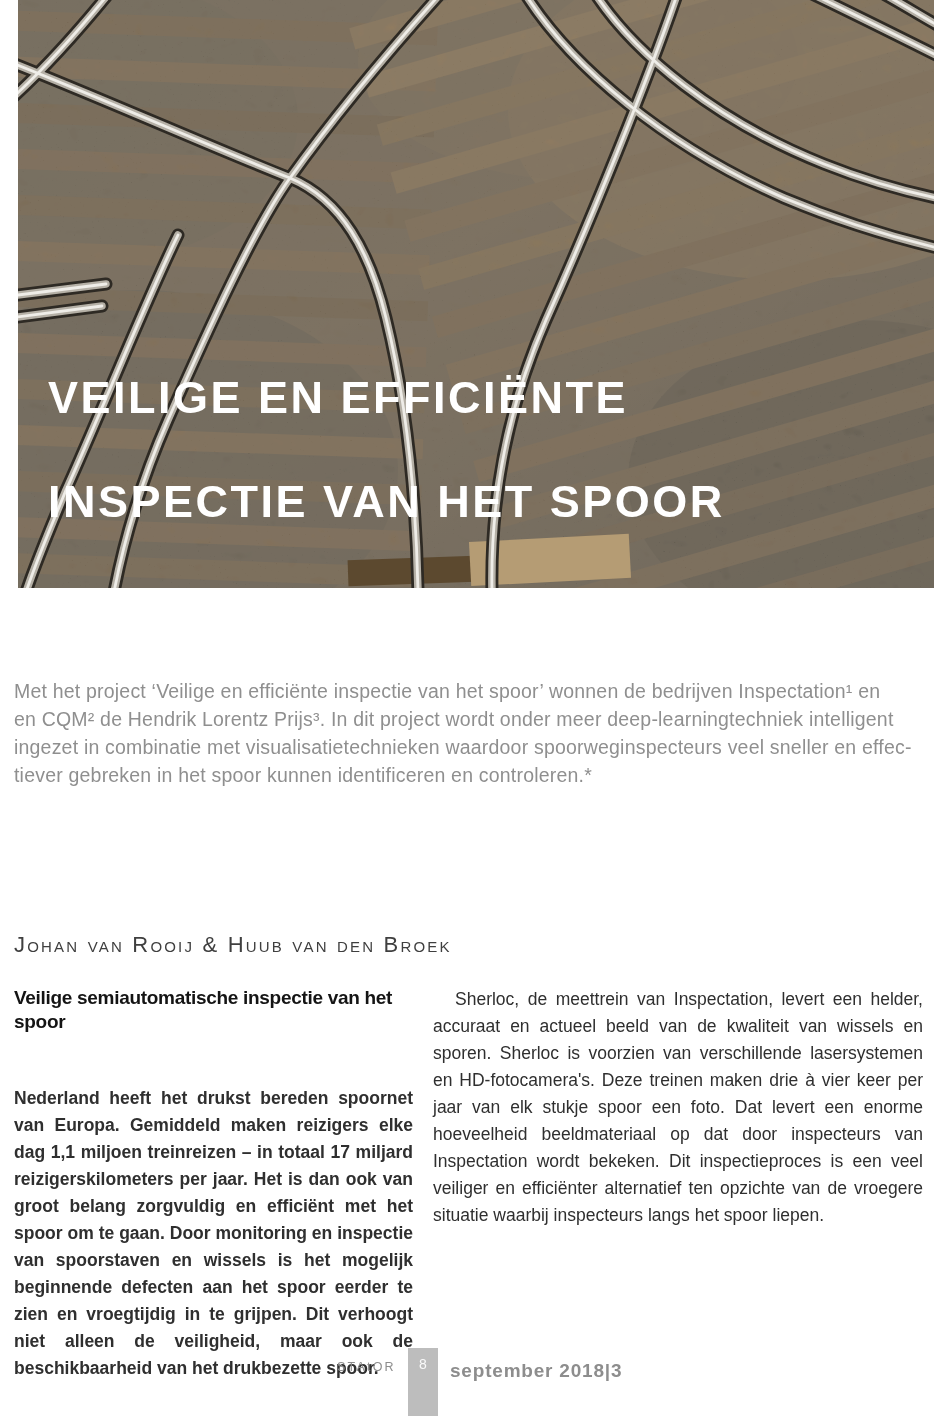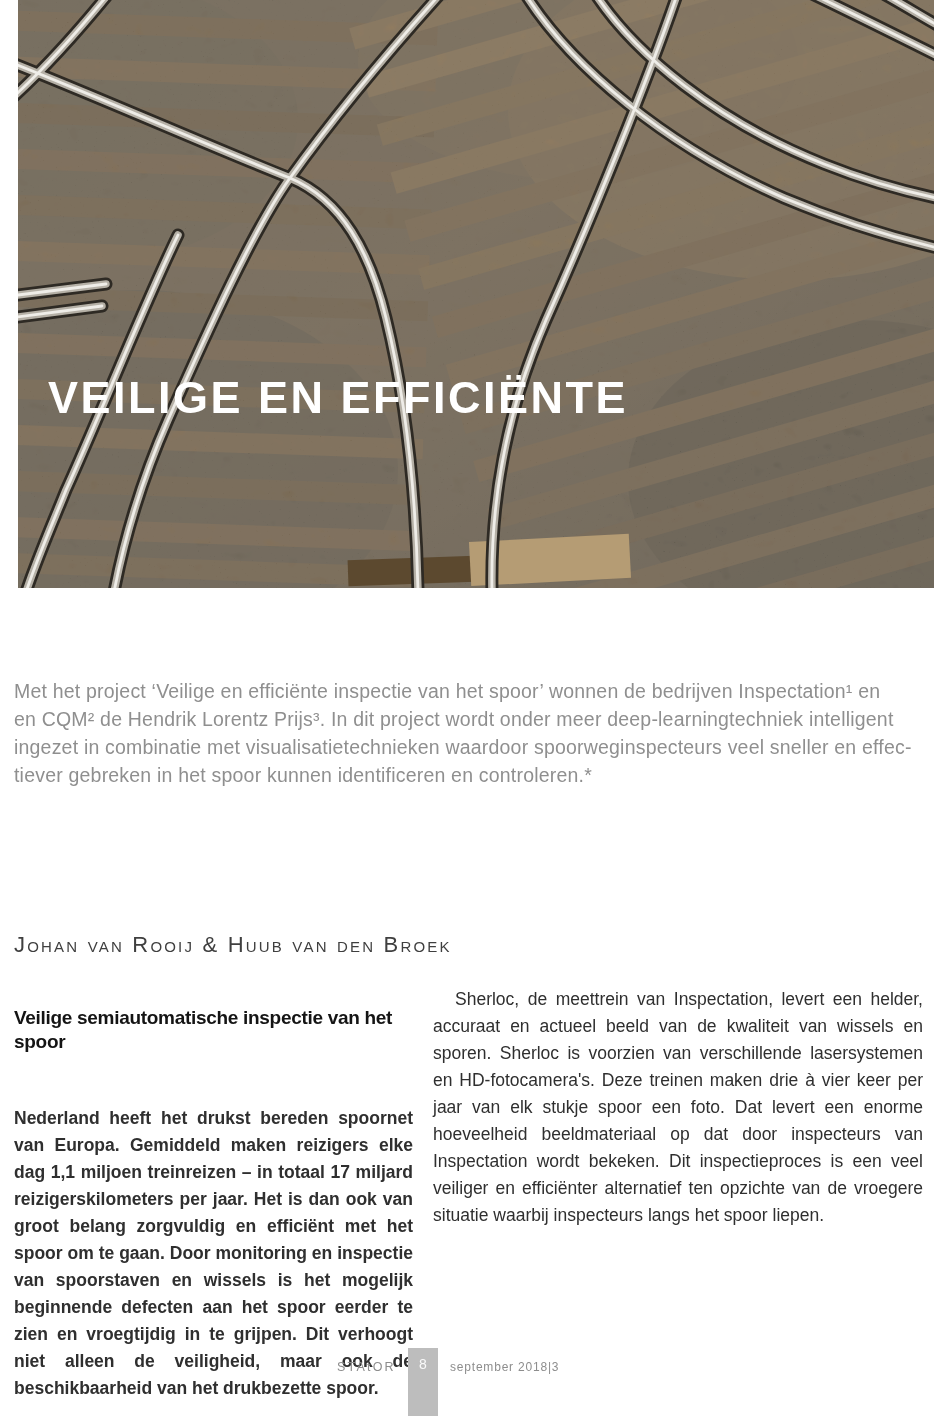--- a/index.html
+++ b/index.html
@@ -17,35 +17,35 @@
   
   .intro{position:absolute;left:14px;top:677px;margin:0;font-size:19.5px;line-height:28px;
          color:#8f8f8f;white-space:pre;letter-spacing:0.2px;}
 
   
   .byline{position:absolute;left:14px;top:932px;font-variant:small-caps;font-size:22px;
           letter-spacing:2.2px;color:#3f3f3f;}
 
   
   .columns{position:absolute;left:14px;top:986px;width:909px;display:flex;gap:20px;}
-  .col-left{width:399px;margin-top:20px;}
+  .col-left{width:399px;}
   .col-right{width:490px;}
   .heading{margin:0;font-size:19px;line-height:24px;font-weight:700;color:#141414;
            letter-spacing:-0.3px;}
   .body-text{margin:0;font-size:17.5px;line-height:27px;color:#2f2f2f;text-align:justify;}
   .col-left .body-text{margin-top:51px;font-weight:bold;}
   .indent{text-indent:22px;}
 
   
   .journal{position:absolute;left:337px;top:1360px;font-size:12.5px;font-weight:400;
            letter-spacing:2.2px;color:#8d8d8d;}
   .pagebar{position:absolute;left:408px;top:1348px;width:30px;height:68px;background:#bdbdbd;
            text-align:center;}
   .pagenum{display:inline-block;margin-top:8px;font-size:14px;color:#fafafa;}
-  .issue{position:absolute;left:450px;top:1360px;font-size:12px;letter-spacing:0.8px;color:#8d8d8d;}
+  .issue{position:absolute;left:450px;top:1360px;font-size:19px;letter-spacing:0.8px;color:#8d8d8d;font-weight:bold;}
 </style>
 </head>
 <body>
 
 <div class="page">
 
   <div class="hero">
     <svg width="920" height="588" viewBox="0 0 920 588" preserveAspectRatio="none">
       <defs>
         <linearGradient id="ballast" x1="0" y1="0" x2="1" y2="1">
@@ -157,20 +157,21 @@
           <use href="#rD2"></use>
           <use href="#rE1"></use>
           <use href="#rE2"></use>
         <use href="#rF"></use>
           <use href="#rS1"></use>
           <use href="#rS2"></use>
       </g>
     </svg>
 
     <div class="hero-line l1">VEILIGE EN EFFICIËNTE</div>
+    <div class="hero-line l2">INSPECTIE VAN HET SPOOR</div>
   </div>
 
   <p class="intro">Met het project ‘Veilige en efficiënte inspectie van het spoor’ wonnen de bedrijven Inspectation¹ en
 en CQM² de Hendrik Lorentz Prijs³. In dit project wordt onder meer deep-learningtechniek intelligent
 ingezet in combinatie met visualisatietechnieken waardoor spoorweginspecteurs veel sneller en effec-
 tiever gebreken in het spoor kunnen identificeren en controleren.*</p>
 
   <div class="byline">Johan van Rooij &amp; Huub van den Broek</div>
 
   <div class="columns">

